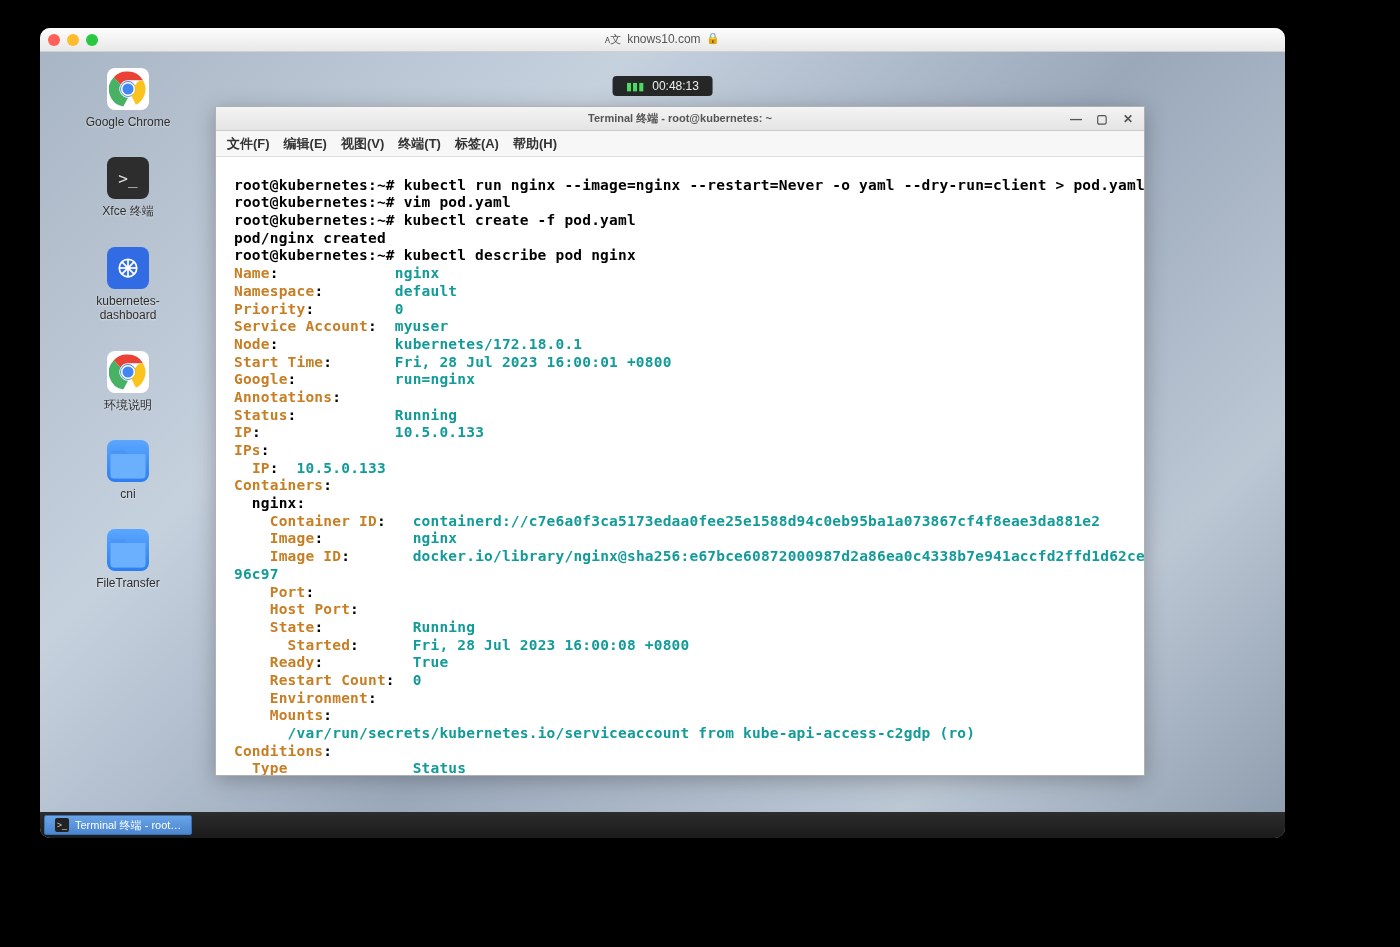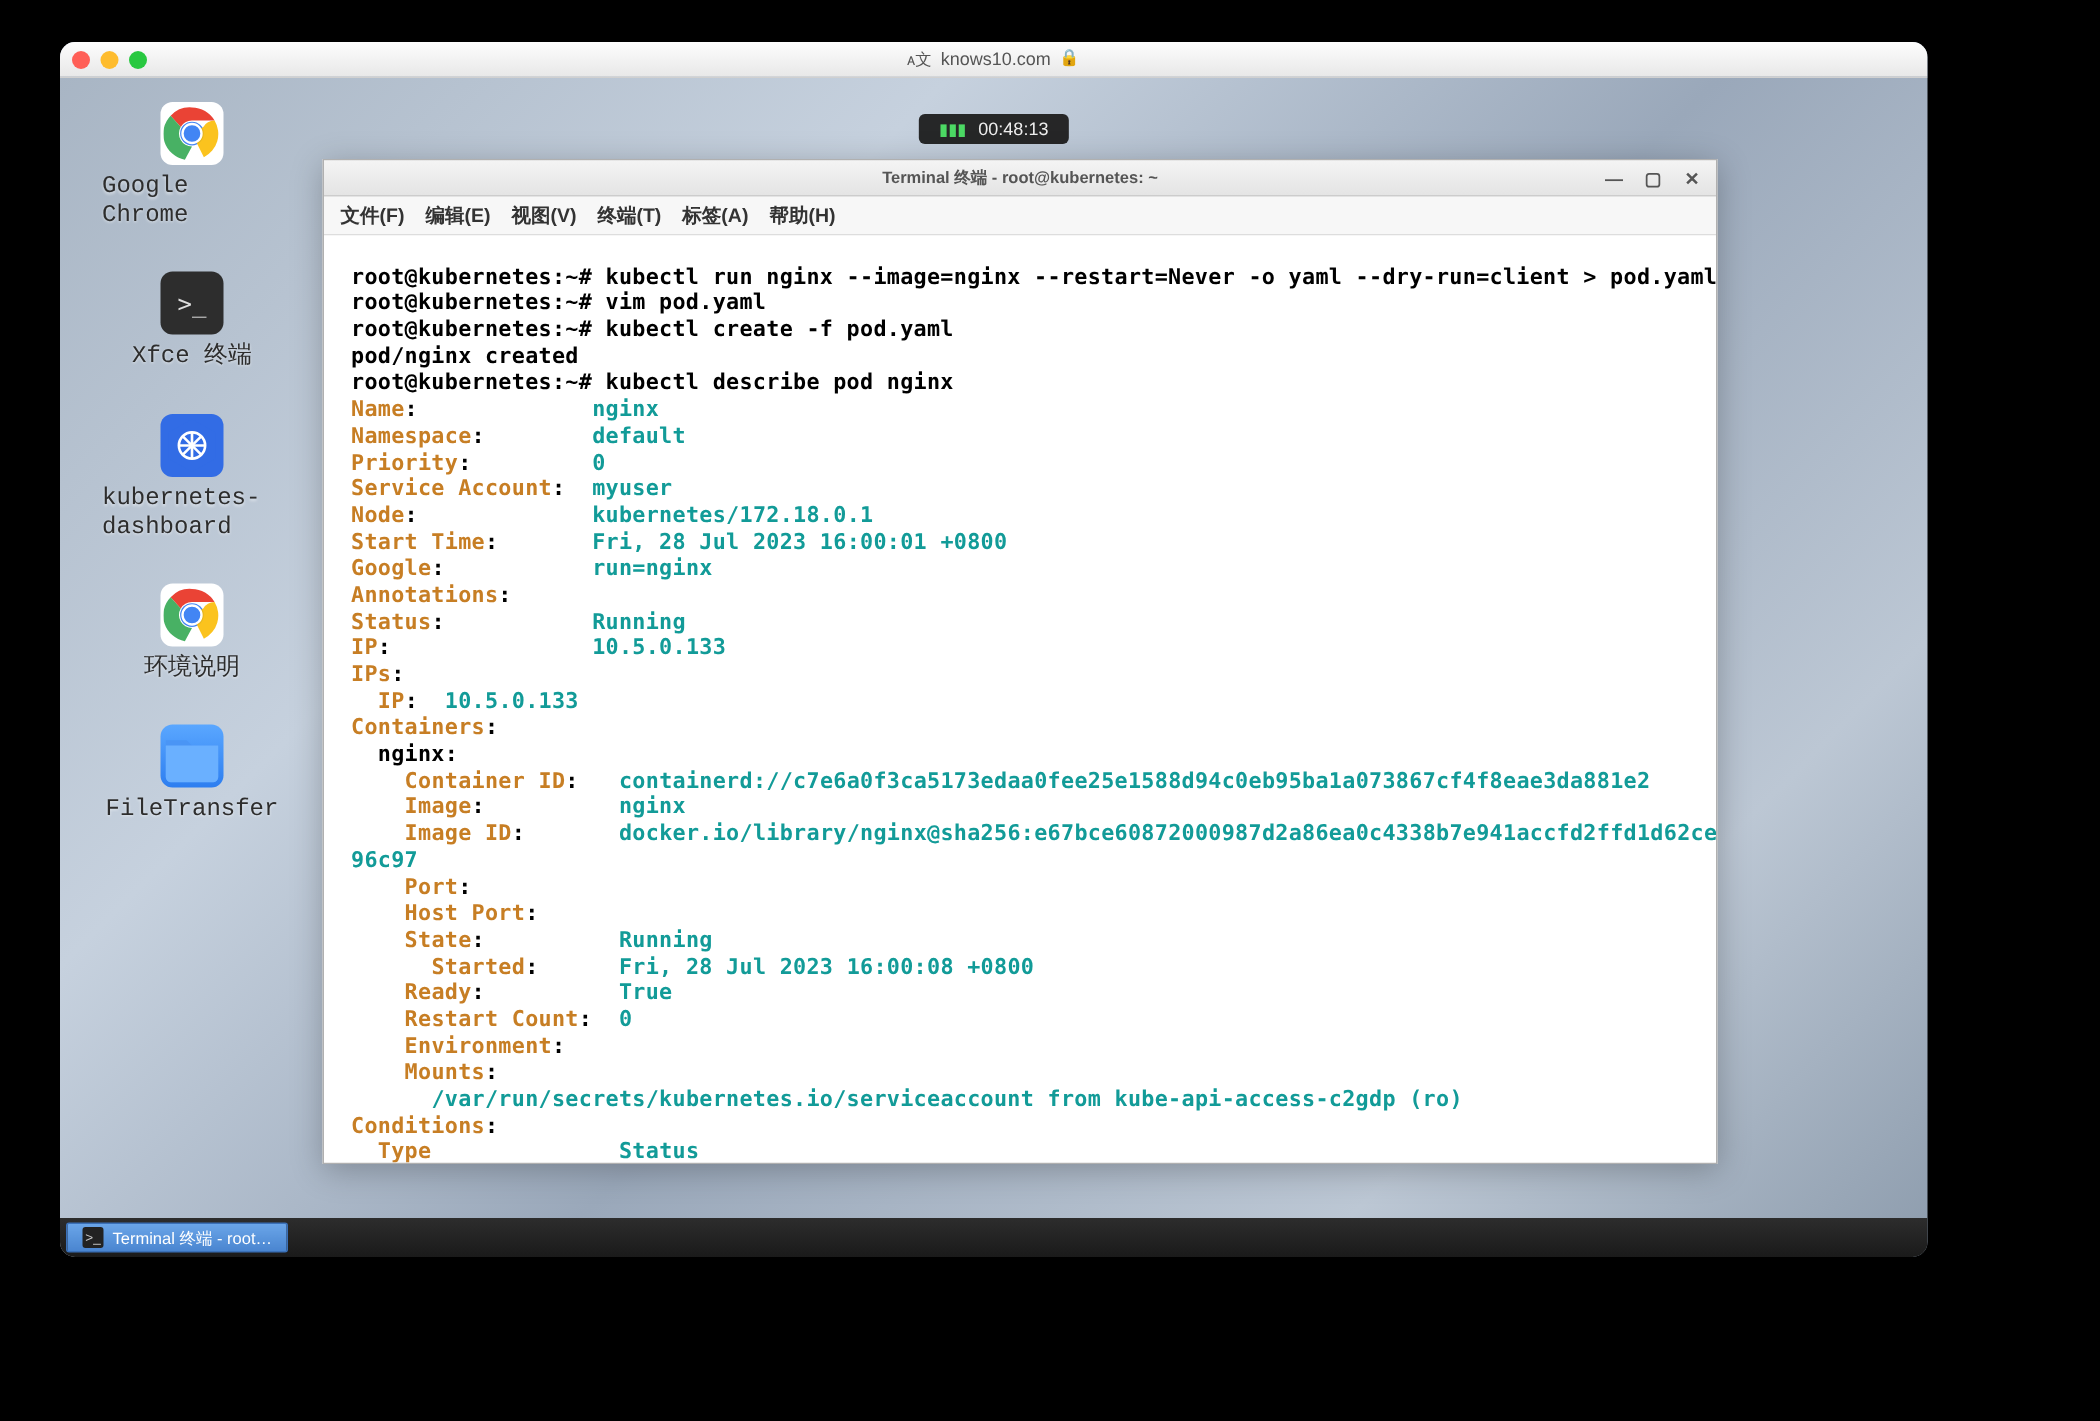--- a/index.html
+++ b/index.html
@@ -38,21 +38,21 @@
   .badge {
     position: absolute; left: 50%; top: 48px; transform: translateX(-50%);
     background: rgba(30,30,30,.95); color:#eee; font-size:12px;
     padding: 3px 14px; border-radius: 4px; display:flex; align-items:center; gap:8px;
   }
   .badge .bars{color:#4cd964;font-size:11px;}
   
   .desk { position:absolute; left:18px; top:40px; width:140px; display:flex; flex-direction:column; gap:28px; }
   .dicon { display:flex; flex-direction:column; align-items:center; gap:5px; cursor:pointer; }
   .dicon .ic { width:42px; height:42px; border-radius:8px; display:flex; align-items:center; justify-content:center; font-size:22px; color:#fff; }
-  .dicon .lbl { font-size:16px; color:#2d2d2d; line-height:1.2; max-width:120px; text-shadow:0 1px 2px rgba(255,255,255,.6);font-family:Liberation Mono, monospace;}
+  .dicon .lbl { font-size:12px; color:#2d2d2d; text-align:center; line-height:1.2; max-width:120px; text-shadow:0 1px 2px rgba(255,255,255,.6);}
   .chrome-ic{background:#fff;border-radius:50%;position:relative;}
   .chrome-ic svg{width:38px;height:38px;}
   .term-ic{background:#2d2d2d;}
   .k8s-ic{background:#326ce5;border-radius:50%;}
   .folder-ic{background:linear-gradient(#5aa7ff,#2d7ef0);}
   
   .taskbar {
     position:absolute; left:0; right:0; bottom:0; height:26px;
     background:linear-gradient(#2d2d2d,#1a1a1a); display:flex; align-items:center;
   }
@@ -147,20 +147,29 @@
             <circle cx="24" cy="24" r="22" fill="#fff"></circle>
             <circle cx="24" cy="24" r="10" fill="#4285f4"></circle>
             <path fill="#ea4335" d="M24 2a22 22 0 0 1 19 11H24a11 11 0 0 0-9.5 5.5L6 9A22 22 0 0 1 24 2z"></path>
             <path fill="#fbbc05" d="M43 13a22 22 0 0 1-9 31L24 24l9.5-5.5A11 11 0 0 1 43 13z" opacity=".9"></path>
             <path fill="#34a853" d="M6 9l8.5 9.5A11 11 0 0 0 24 35l-6 11A22 22 0 0 1 6 9z" opacity=".9"></path>
             <circle cx="24" cy="24" r="8" fill="#4285f4"></circle>
             <circle cx="24" cy="24" r="8" fill="none" stroke="#fff" stroke-width="2"></circle>
           </svg>
         </div>
         <div class="lbl">环境说明</div>
+      </div>
+      <div class="dicon">
+        <div class="ic folder-ic">
+          <svg viewBox="0 0 48 48">
+            <path fill="#4a95f5" d="M4 12h16l4 4h20v24a4 4 0 0 1-4 4H8a4 4 0 0 1-4-4z"></path>
+            <path fill="#6ab0ff" d="M4 16h40v24a4 4 0 0 1-4 4H8a4 4 0 0 1-4-4z"></path>
+          </svg>
+        </div>
+        <div class="lbl">cni</div>
       </div>
       <div class="dicon">
         <div class="ic folder-ic">
           <svg viewBox="0 0 48 48">
             <path fill="#4a95f5" d="M4 12h16l4 4h20v24a4 4 0 0 1-4 4H8a4 4 0 0 1-4-4z"></path>
             <path fill="#6ab0ff" d="M4 16h40v24a4 4 0 0 1-4 4H8a4 4 0 0 1-4-4z"></path>
           </svg>
         </div>
         <div class="lbl">FileTransfer</div>
       </div>

